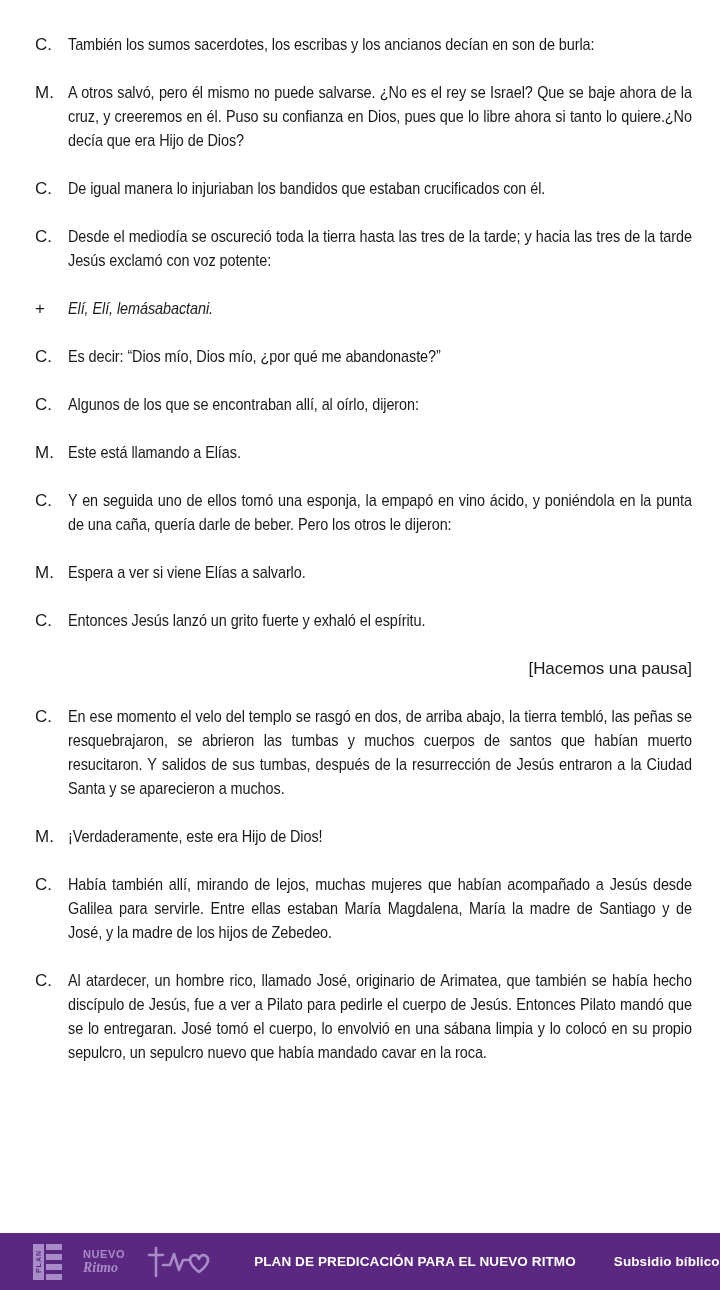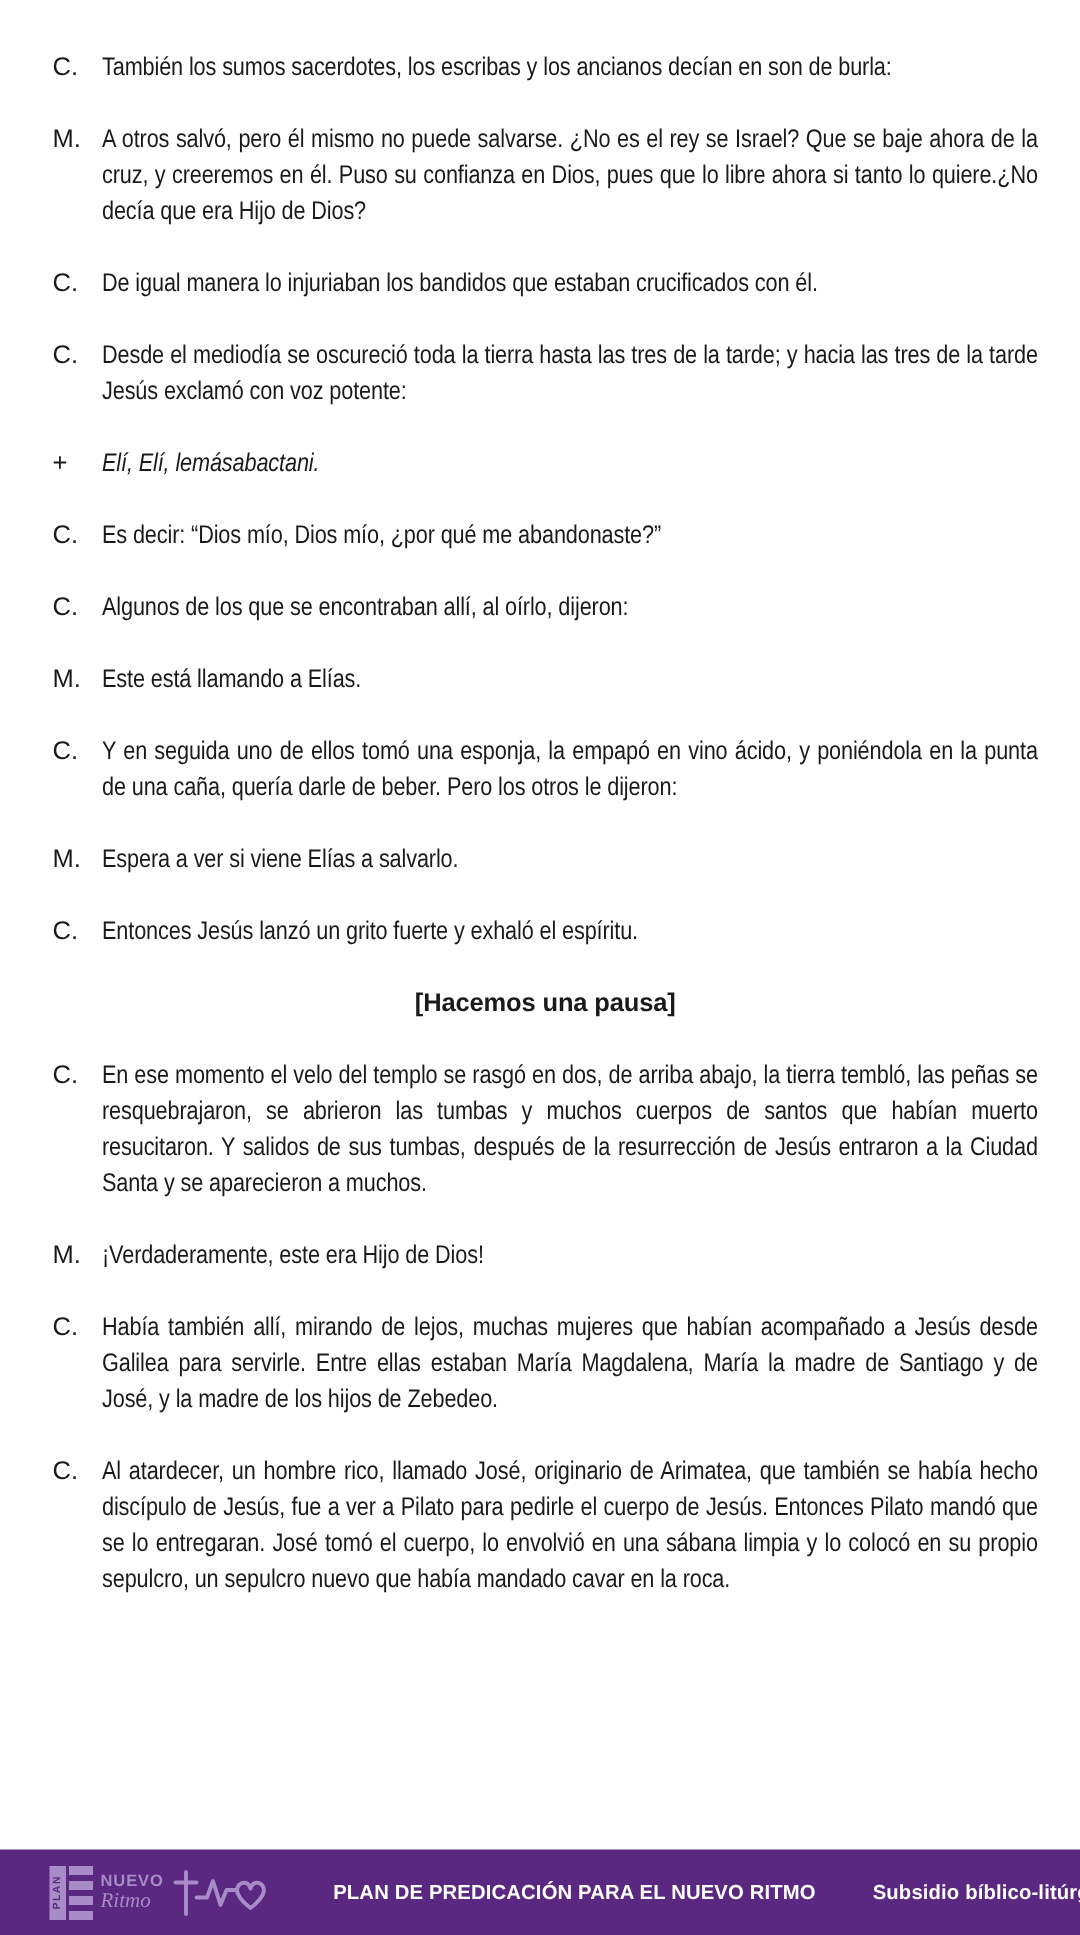--- a/index.html
+++ b/index.html
@@ -44,40 +44,39 @@
     transform-origin: 0 0;
     text-align: justify;
     letter-spacing: -0.1px;
   }
 
   .entry.italic .entry-text { font-style: italic; }
   .entry.centered .entry-text-wrap { width: auto; }
   .entry.centered .entry-text {
     width: auto;
     transform: none;
-    text-align: center;
-    font-weight: bold;
+    text-align: right;
   }
 
   
   .footer {
     position: absolute;
     left: 0; bottom: 0;
     width: 720px;
     height: 57px;
     background: var(--bar, #5a2781);
     display: flex;
     align-items: center;
   }
 
   .logo {
     display: flex;
     align-items: center;
     margin-left: 33px;
-    gap: 5px;
+    gap: 21px;
     color: var(--accent, #a78cc7);
   }
 
   .logo-e {
     position: relative;
     width: 29px;
     height: 36px;
     display: flex;
   }
   .e-spine {
@@ -112,20 +111,21 @@
   .logo-nuevo {
     font-size: 11px;
     font-weight: bold;
     letter-spacing: 0.6px;
   }
   .logo-ritmo {
     font-family: "Liberation Serif", serif;
     font-style: italic;
     font-size: 14px;
     margin-top: 1px;
+    font-weight: bold;
   }
 
   .logo-mark svg { display: block; }
 
   .footer-center {
     display: flex;
     align-items: baseline;
     gap: 38px;
     margin-left: 38px;
   }

